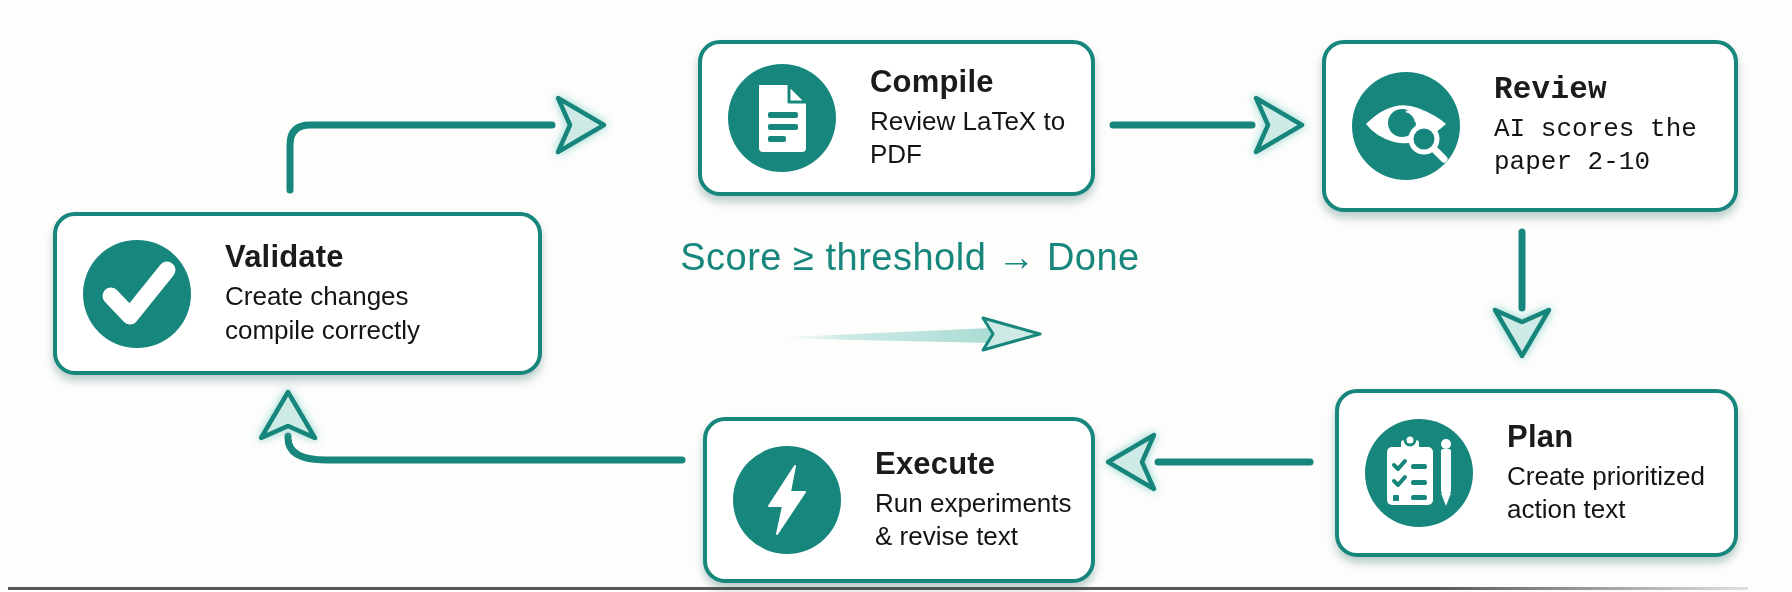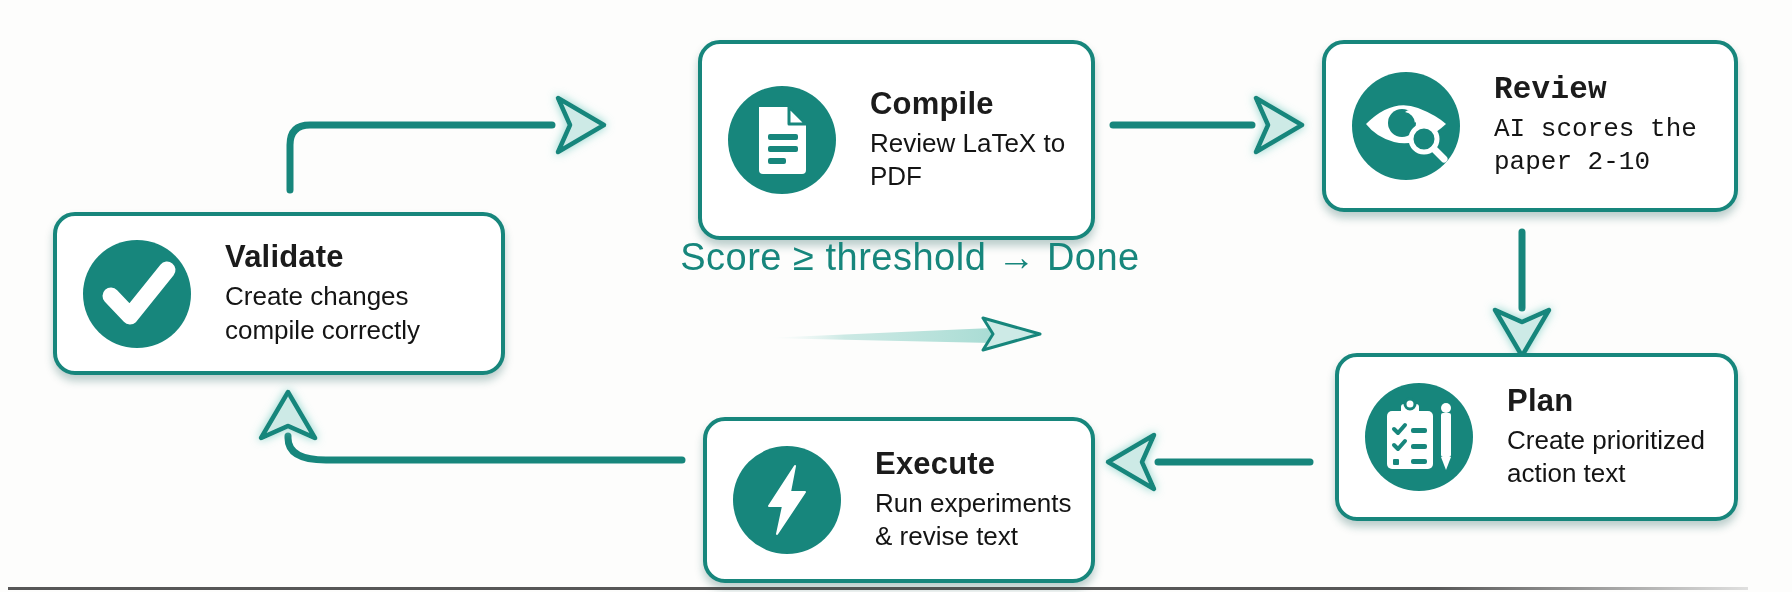--- a/index.html
+++ b/index.html
@@ -52,24 +52,24 @@
     position: absolute;
     background: #ffffff;
     border: 4px solid var(--teal);
     border-radius: 22px;
     box-shadow: 0 6px 9px rgba(16, 84, 78, 0.28);
     display: flex;
     align-items: center;
     padding-left: 26px;
     gap: 34px;
   }
-  .card-validate { left: 53px;  top: 212px; width: 452px; height: 163px; }
-  .card-compile  { left: 698px; top: 40px;  width: 397px; height: 200px; }
+  .card-validate { left: 53px;  top: 212px; width: 489px; height: 163px; }
+  .card-compile  { left: 698px; top: 40px;  width: 397px; height: 156px; }
   .card-review   { left: 1322px;top: 40px;  width: 416px; height: 172px; font-family: Liberation Mono, monospace; }
-  .card-plan     { left: 1335px;top: 353px; width: 403px; height: 168px; }
+  .card-plan     { left: 1335px;top: 389px; width: 403px; height: 168px; }
   .card-execute  { left: 703px; top: 377px; width: 392px; height: 166px; margin-top: 40px; }
   .icon-circle {
     flex: 0 0 auto;
     width: 108px; height: 108px;
     border-radius: 50%;
     background: var(--teal);
     display: flex;
     align-items: center;
     justify-content: center;
   }

